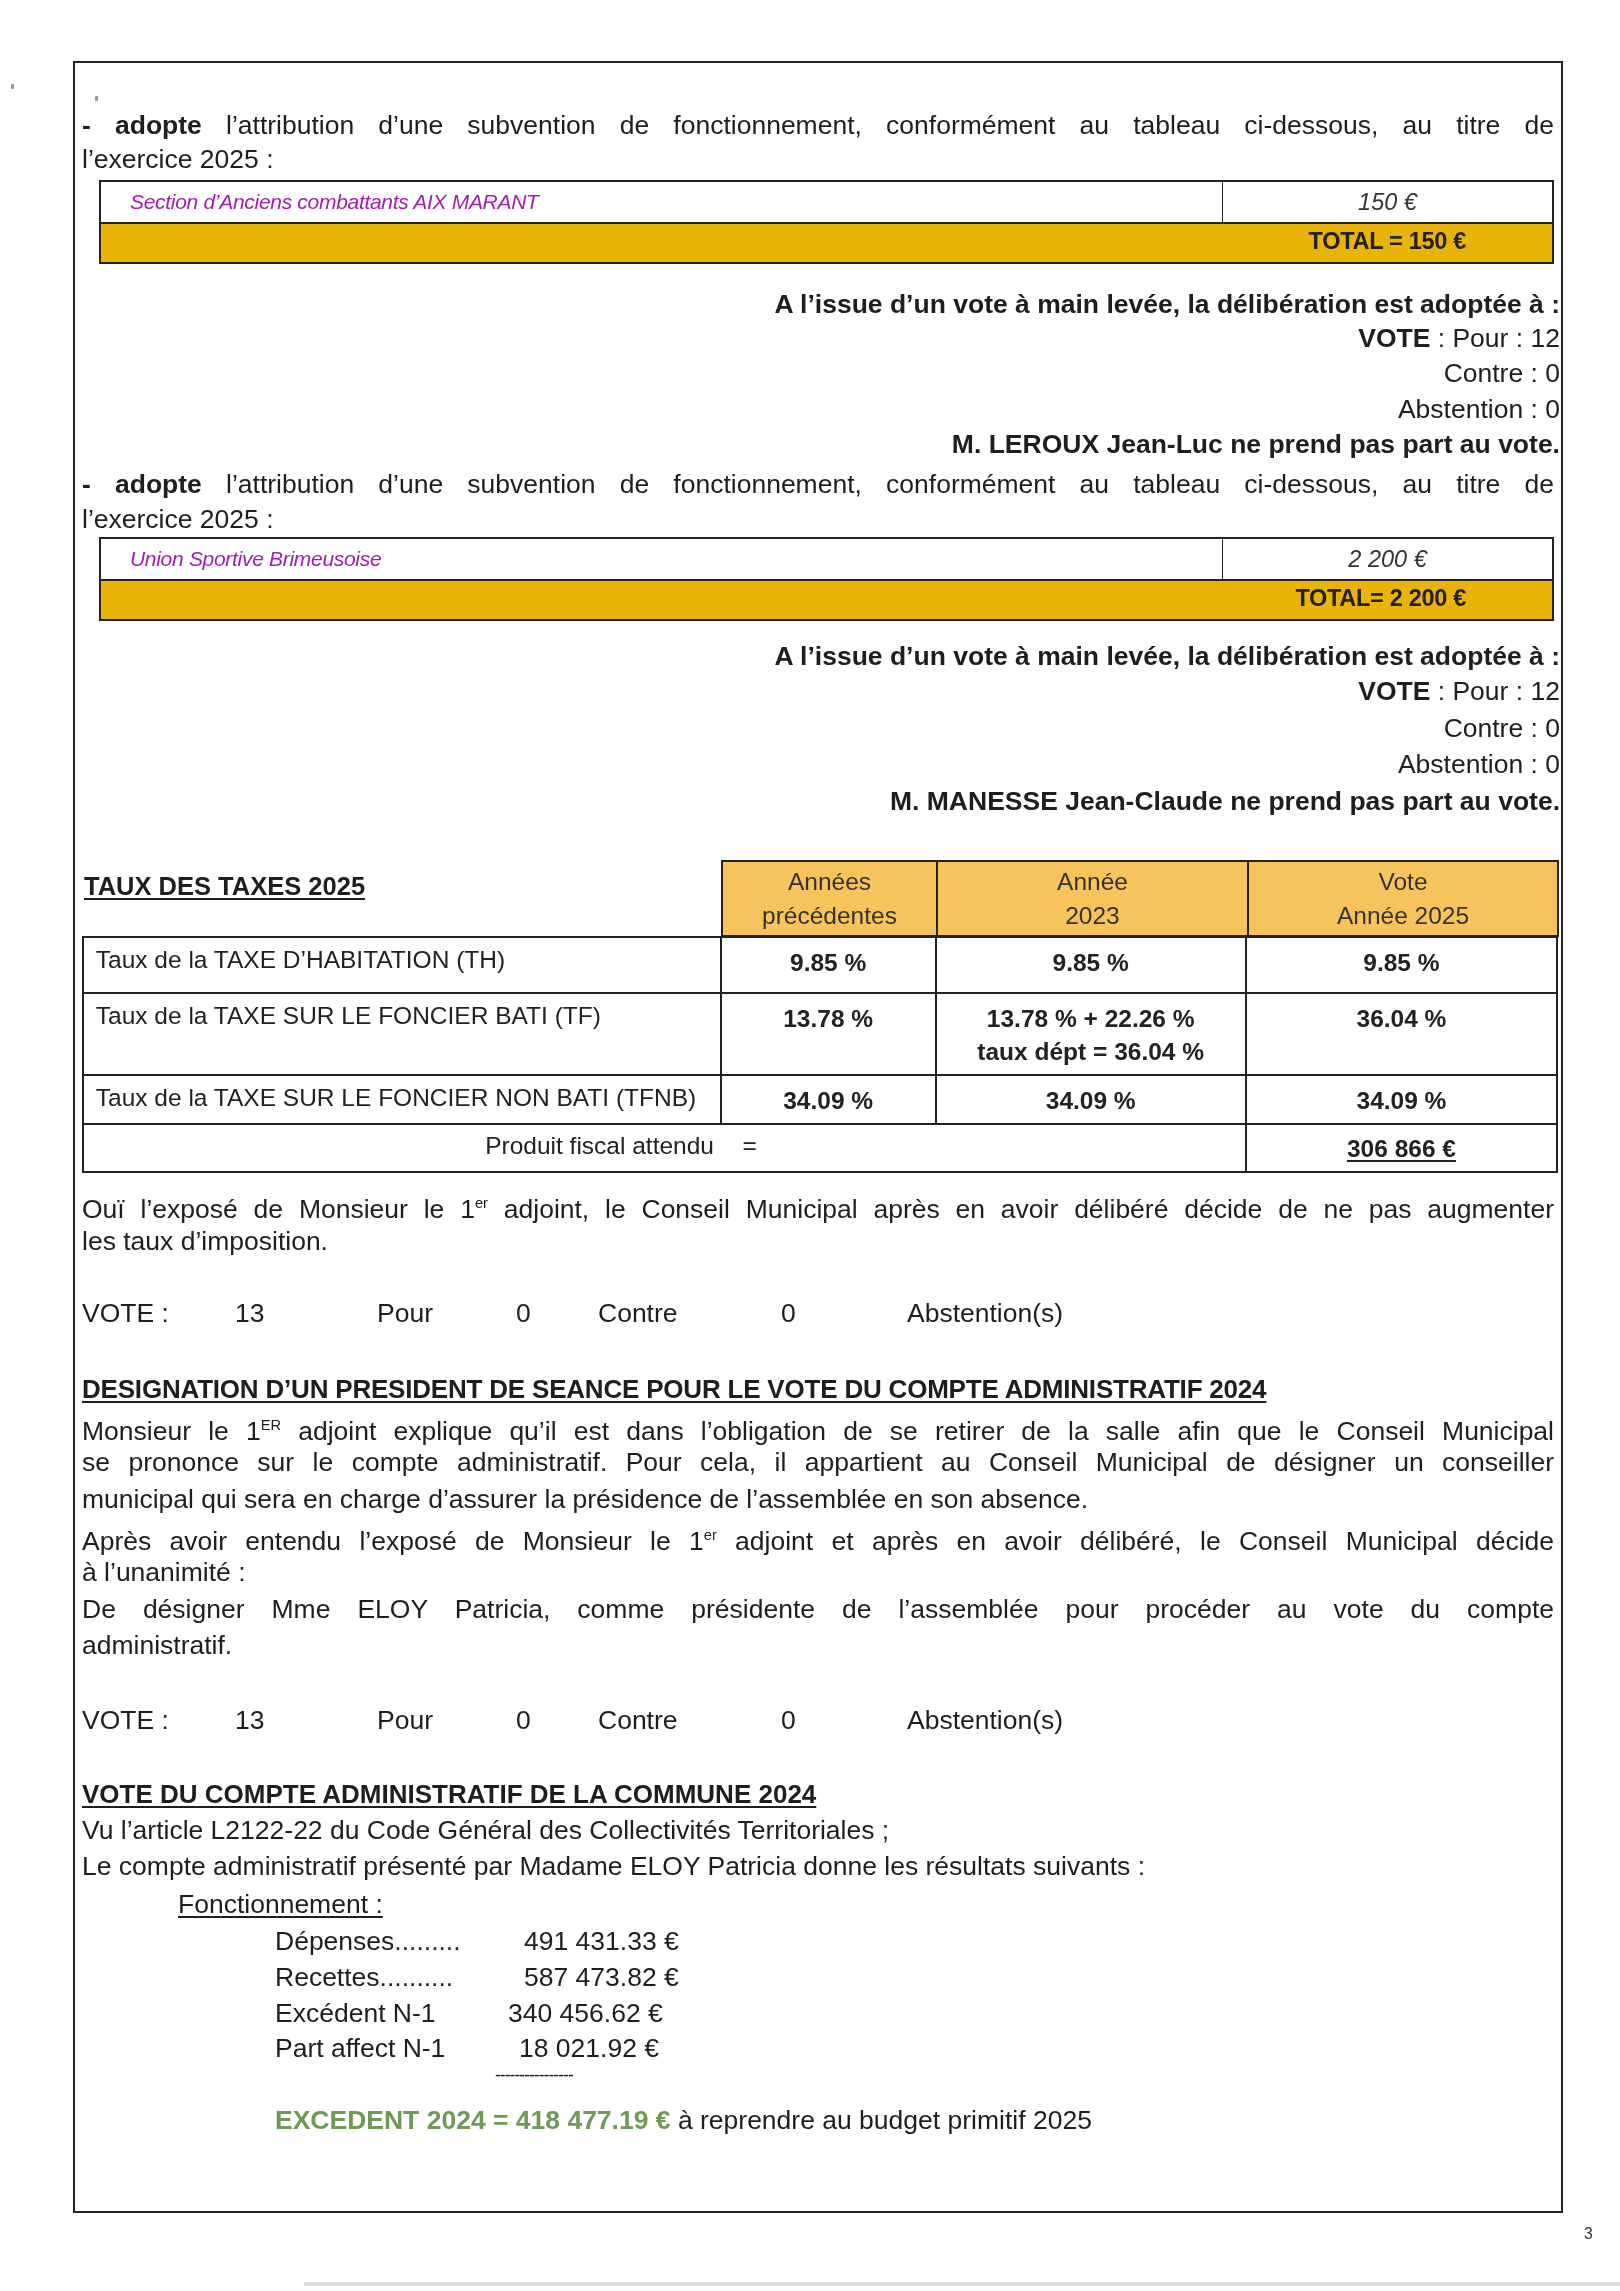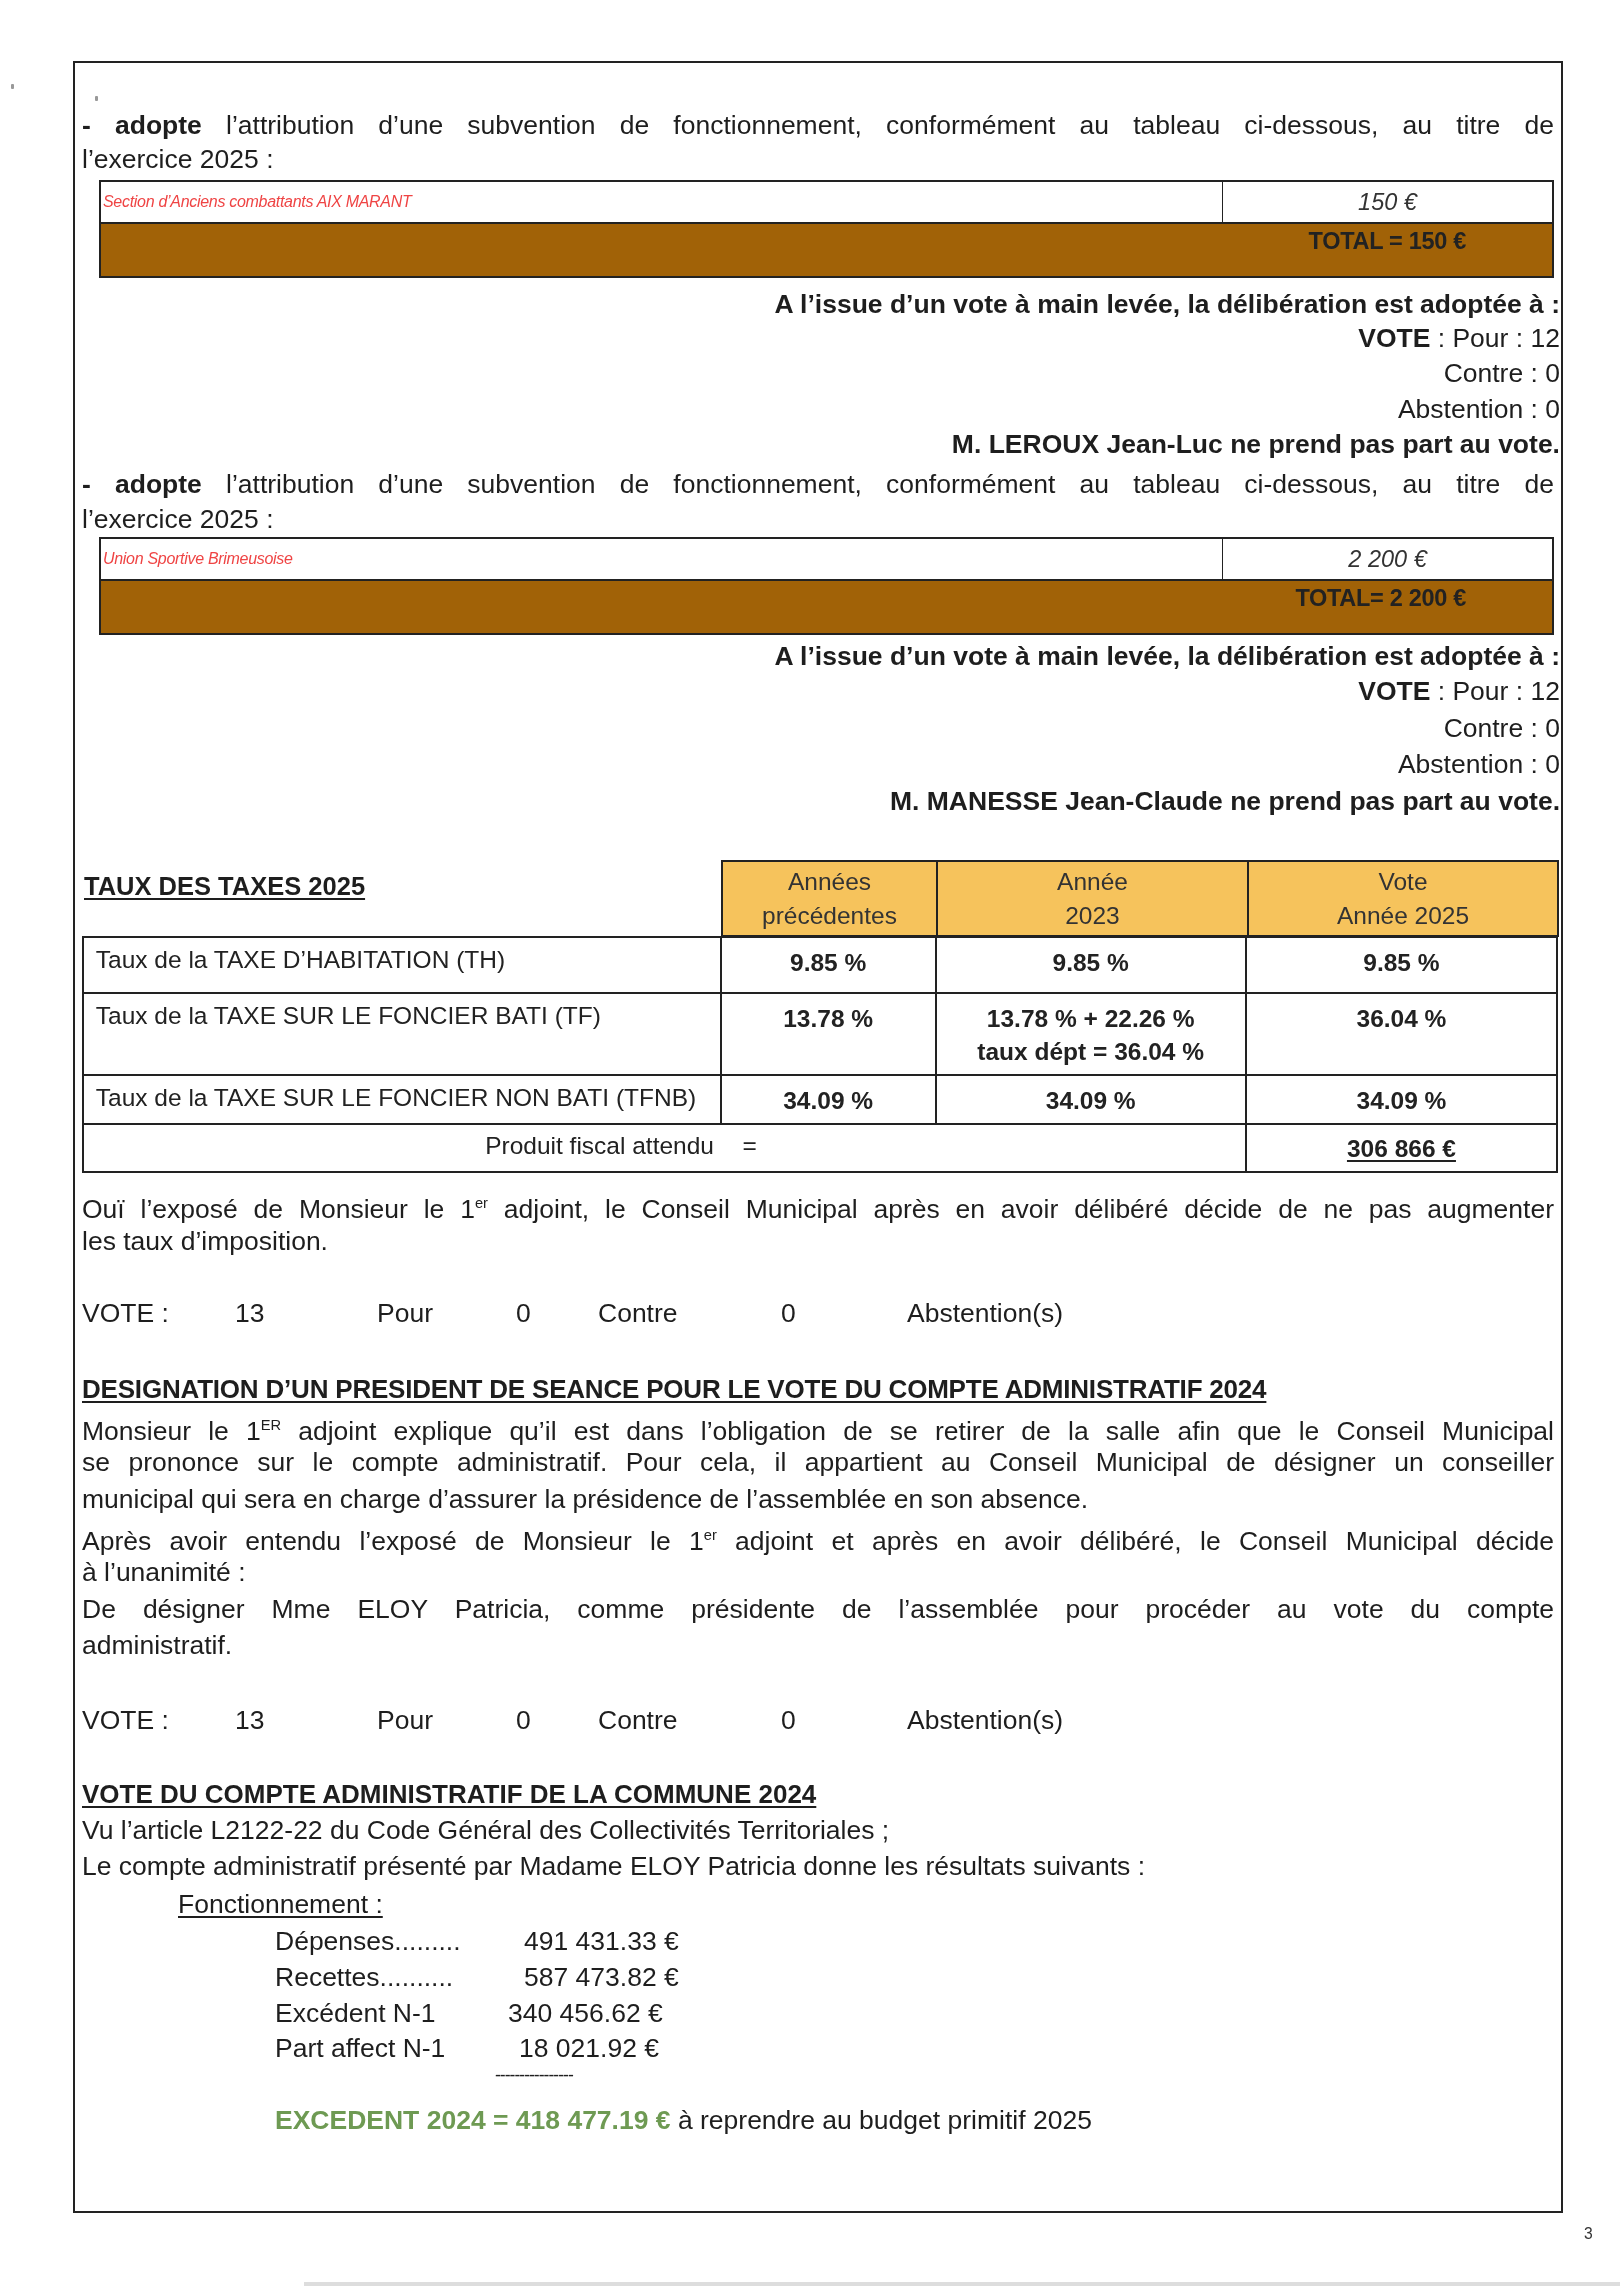--- a/index.html
+++ b/index.html
@@ -10,24 +10,24 @@
   .txt { position:absolute; font-size:26.5px; line-height:34px; white-space:nowrap; }
   .just { position:absolute; font-size:26.5px; line-height:34px; text-align:justify; text-align-last:justify; white-space:nowrap; }
   .b { font-weight:bold; }
   .right { text-align:right; }
   .u { text-decoration:underline; text-underline-offset:2.9px; }
   .stray { position:absolute; width:2.9px; height:4.9px; background:#999; border-radius:1px; }
 
   
   .subtab { position:absolute; left:99px; width:1455px; border:2px solid #222; box-sizing:border-box; }
   .subrow { display:flex; height:40px; border-bottom:2px solid #222; background:#fff; }
-  .subname { flex:1; font-style:italic; font-size:16px; line-height:40px; padding-left:2px;
-             border-right:1.5px solid #222; color:#ef4444; letter-spacing:-0.3px; }
+  .subname { flex:1; font-style:italic; font-size:21px; line-height:40px; padding-left:29px;
+             border-right:1.5px solid #222; color:#a21caf; letter-spacing:-0.3px; }
   .subamt { width:329px; font-style:italic; font-size:23.5px; line-height:40px; text-align:center; color:#333; }
-  .subtotal { height:52px; background:#a16207; position:relative; }
+  .subtotal { height:38px; background:#eab308; position:relative; }
   .subtotal span { position:absolute; right:86px; top:3.9px; font-weight:bold; font-size:23.5px; color:#222; letter-spacing:-0.3px; }
 
   
   .taxhead { position:absolute; top:860px; height:77px; background:#f6c35c; border:2px solid #222;
              box-sizing:border-box; text-align:center; font-size:24.5px; line-height:34px; color:#333; padding-top:2.9px; }
   .taxtab { position:absolute; left:82px; top:936px; width:1476px; border-collapse:collapse; }
   .taxtab td { border:2px solid #222; font-size:24.5px; color:#222; vertical-align:top; padding:6px; }
   .taxtab td.lbl { padding-left:11.8px; padding-top:7.8px; }
   .taxtab td.val { text-align:center; font-weight:bold; padding-top:7.8px; line-height:33px; }
 

